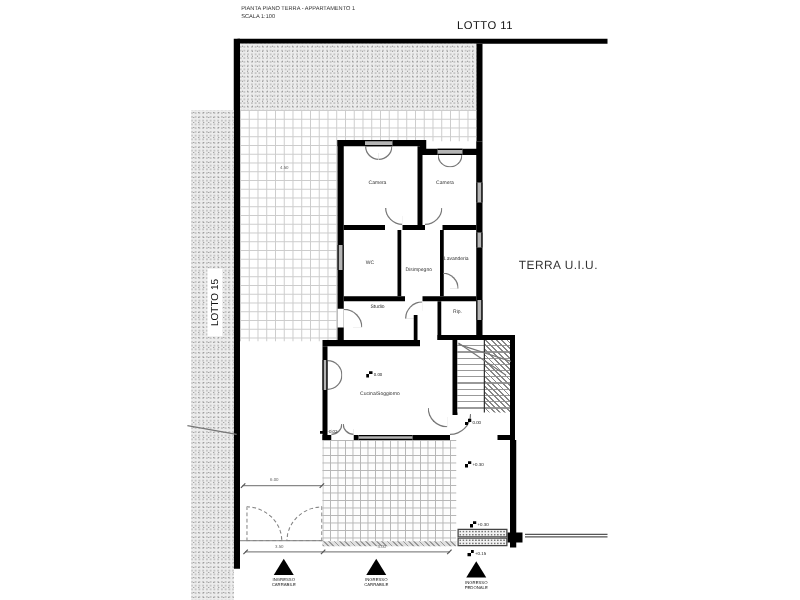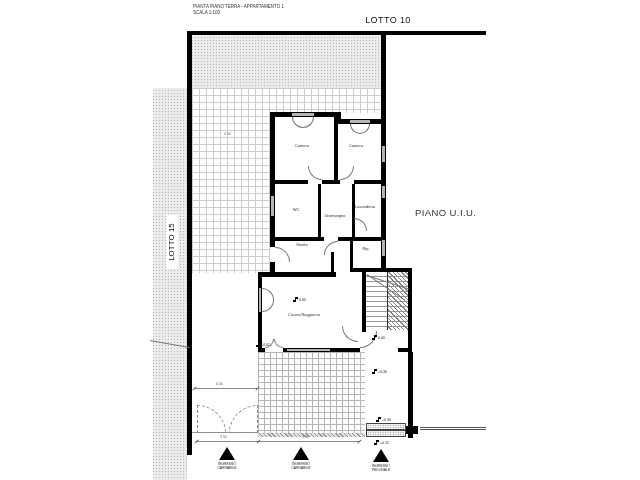--- a/index.html
+++ b/index.html
@@ -50,22 +50,22 @@
 </head>
 <body>
 
 <div id="canvas">
 
   <div class="abs" style="left:193px;top:4px">
     <div class="ttl">PIANTA PIANO TERRA - APPARTAMENTO 1</div>
     <div class="ttl">SCALA 1:100</div>
   </div>
 
-  <div class="abs big" style="left:358px;top:15px;width:60px;text-align:center">LOTTO 10</div>
-  <div class="abs big" style="left:415px;top:207px;font-size:9.5px;color:#333">PIANO U.I.U.</div>
+  <div class="abs big" style="left:358px;top:15px;width:60px;text-align:center">LOTTO 11</div>
+  <div class="abs big" style="left:415px;top:207px;font-size:9.5px;color:#333">TERRA U.I.U.</div>
 
   <div class="abs wall" style="left:190px;top:31px;width:296px;height:4px"></div>
   <div class="abs wall" style="left:187px;top:31px;width:5px;height:424px"></div>
   <div class="abs wall" style="left:381px;top:35px;width:5px;height:78px"></div>
 
   <div class="abs stipple" style="left:192px;top:35px;width:189px;height:53px"></div>
   <div class="abs stipple" style="left:153px;top:88px;width:34px;height:392px"></div>
   <div class="abs diag" style="left:150px;top:340px;width:40px;transform:rotate(10deg)"></div>
   <div class="abs" style="left:145px;top:236px;width:54px;height:12px;transform:rotate(-90deg);background:#fff;text-align:center;font-size:8px;line-height:12px;color:#111">LOTTO 15</div>
 

